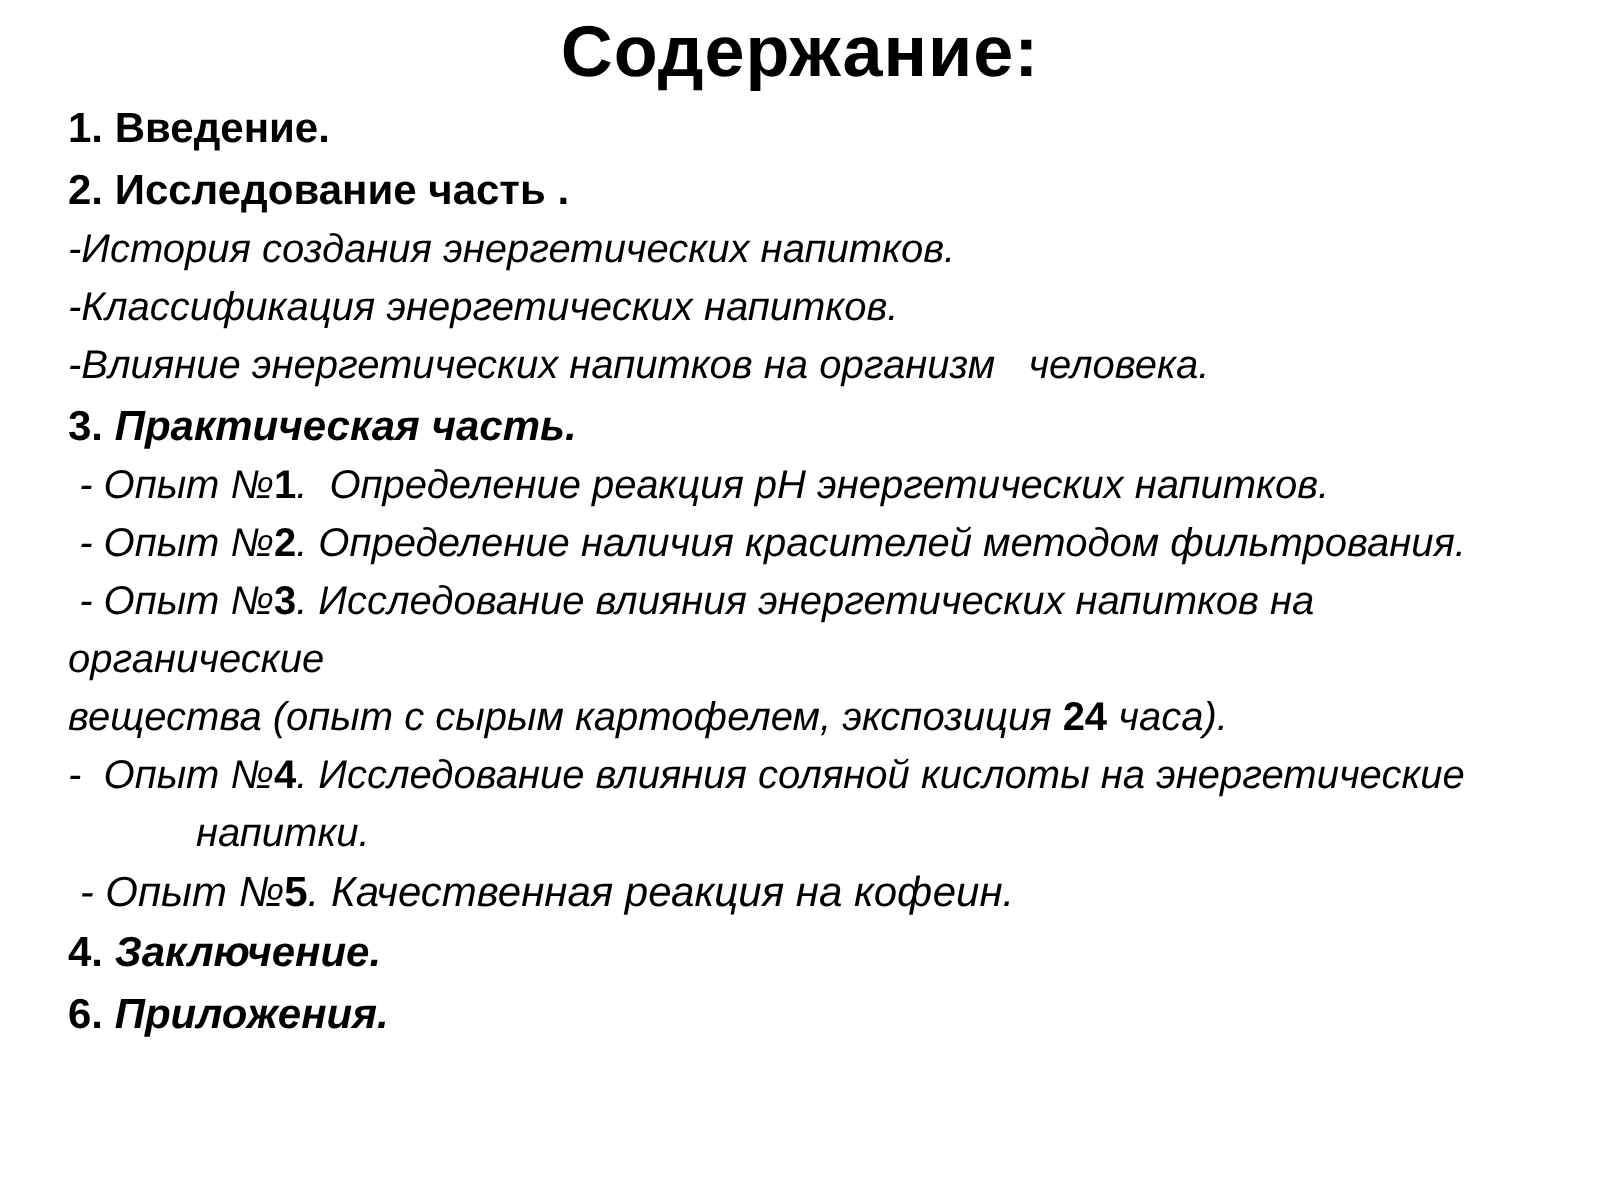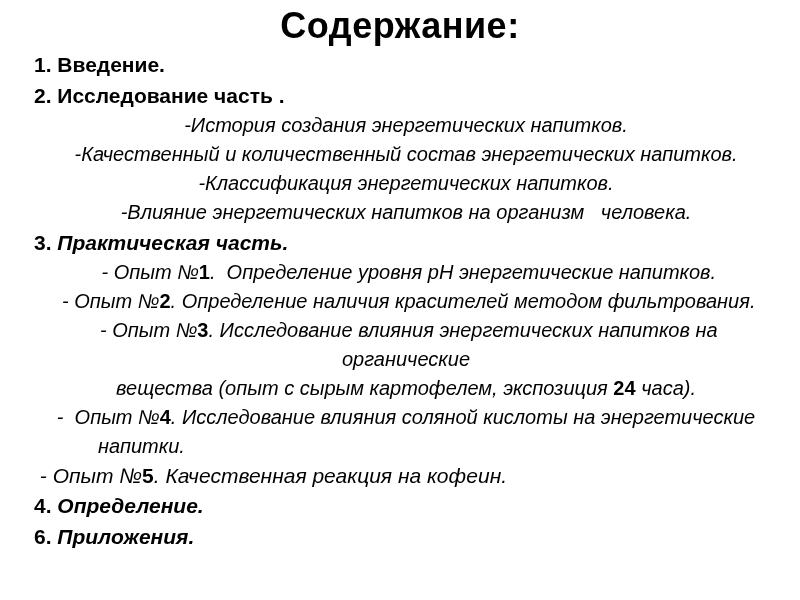--- a/index.html
+++ b/index.html
@@ -36,21 +36,20 @@
   }
   .line.bold {
     font-weight: bold;
     font-style: normal;
     font-size: 21px;
     line-height: 31px;
   }
   .line.italic {
     font-style: italic;
     font-weight: normal;
-    text-align: center;
   }
   .line.bold-italic {
     font-weight: bold;
     font-style: italic;
     font-size: 21px;
     line-height: 31px;
   }
   .line.italic-indent {
     font-style: italic;
     padding-left: 64px;
@@ -70,27 +69,26 @@
 </style>
 </head>
 <body>
 
 <div class="slide">
   <h1 class="title">Содержание:</h1>
   <div class="content">
       <div class="line bold"><span class="num">1.</span><span> Введение.</span></div>
       <div class="line bold"><span class="num">2.</span><span> Исследование часть .</span></div>
       <div class="line italic"><span>-История создания энергетических напитков.</span></div>
-      <div class="line italic"><span>-Качественный и количественный состав энергетических напитков.</span></div>
       <div class="line italic"><span>-Классификация энергетических напитков.</span></div>
       <div class="line italic"><span>-Влияние энергетических напитков на организм   человека.</span></div>
       <div class="line bold-italic"><span class="num">3.</span><span> Практическая часть.</span></div>
-      <div class="line italic"><span> - Опыт №</span><span class="num">1</span><span>.  Определение уровня pH энергетические напитков.</span></div>
+      <div class="line italic"><span> - Опыт №</span><span class="num">1</span><span>.  Определение реакция pH энергетических напитков.</span></div>
       <div class="line italic"><span> - Опыт №</span><span class="num">2</span><span>. Определение наличия красителей методом фильтрования.</span></div>
       <div class="line italic"><span> - Опыт №</span><span class="num">3</span><span>. Исследование влияния энергетических напитков на органические</span></div>
       <div class="line italic"><span>вещества (опыт с сырым картофелем, экспозиция </span><span class="num">24</span><span> часа).</span></div>
       <div class="line italic"><span>-  Опыт №</span><span class="num">4</span><span>. Исследование влияния соляной кислоты на энергетические</span></div>
       <div class="line italic-indent"><span>напитки.</span></div>
       <div class="line italic-large"><span> - Опыт №</span><span class="num">5</span><span>. Качественная реакция на кофеин.</span></div>
-      <div class="line bold-italic"><span class="num">4.</span><span> Определение.</span></div>
+      <div class="line bold-italic"><span class="num">4.</span><span> Заключение.</span></div>
       <div class="line bold-italic"><span class="num">6.</span><span> Приложения.</span></div>
     </div>
 </div>
 
 </body></html>

